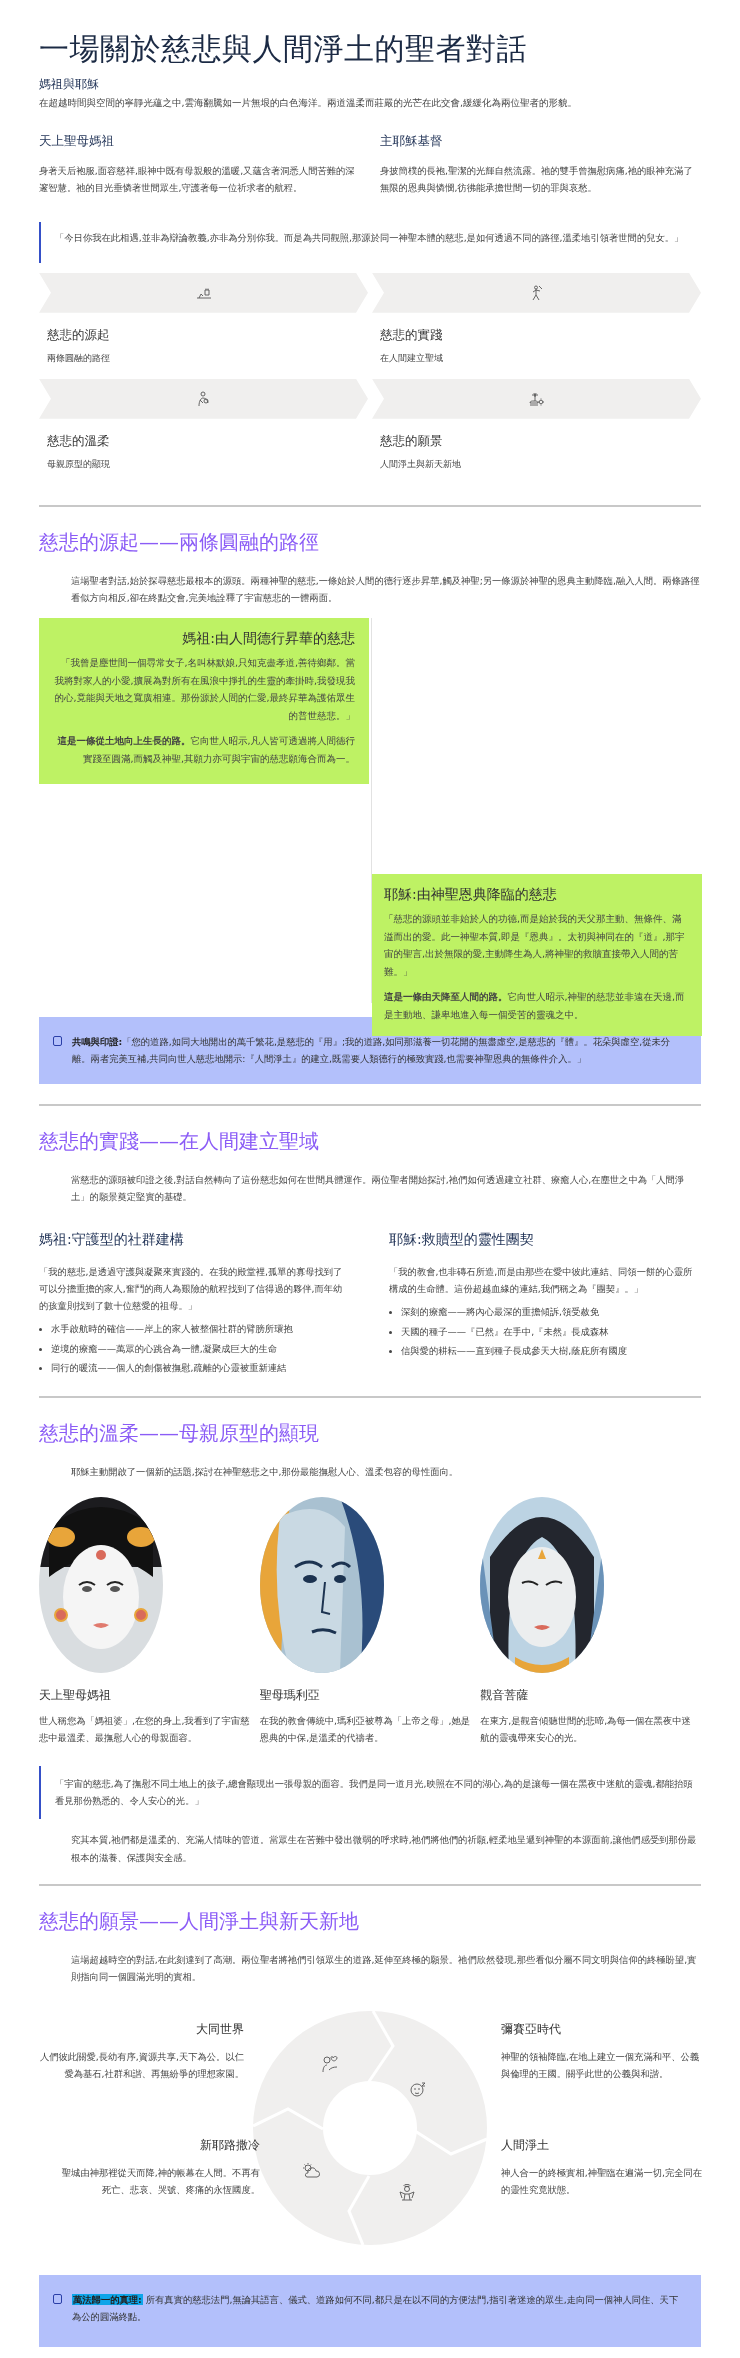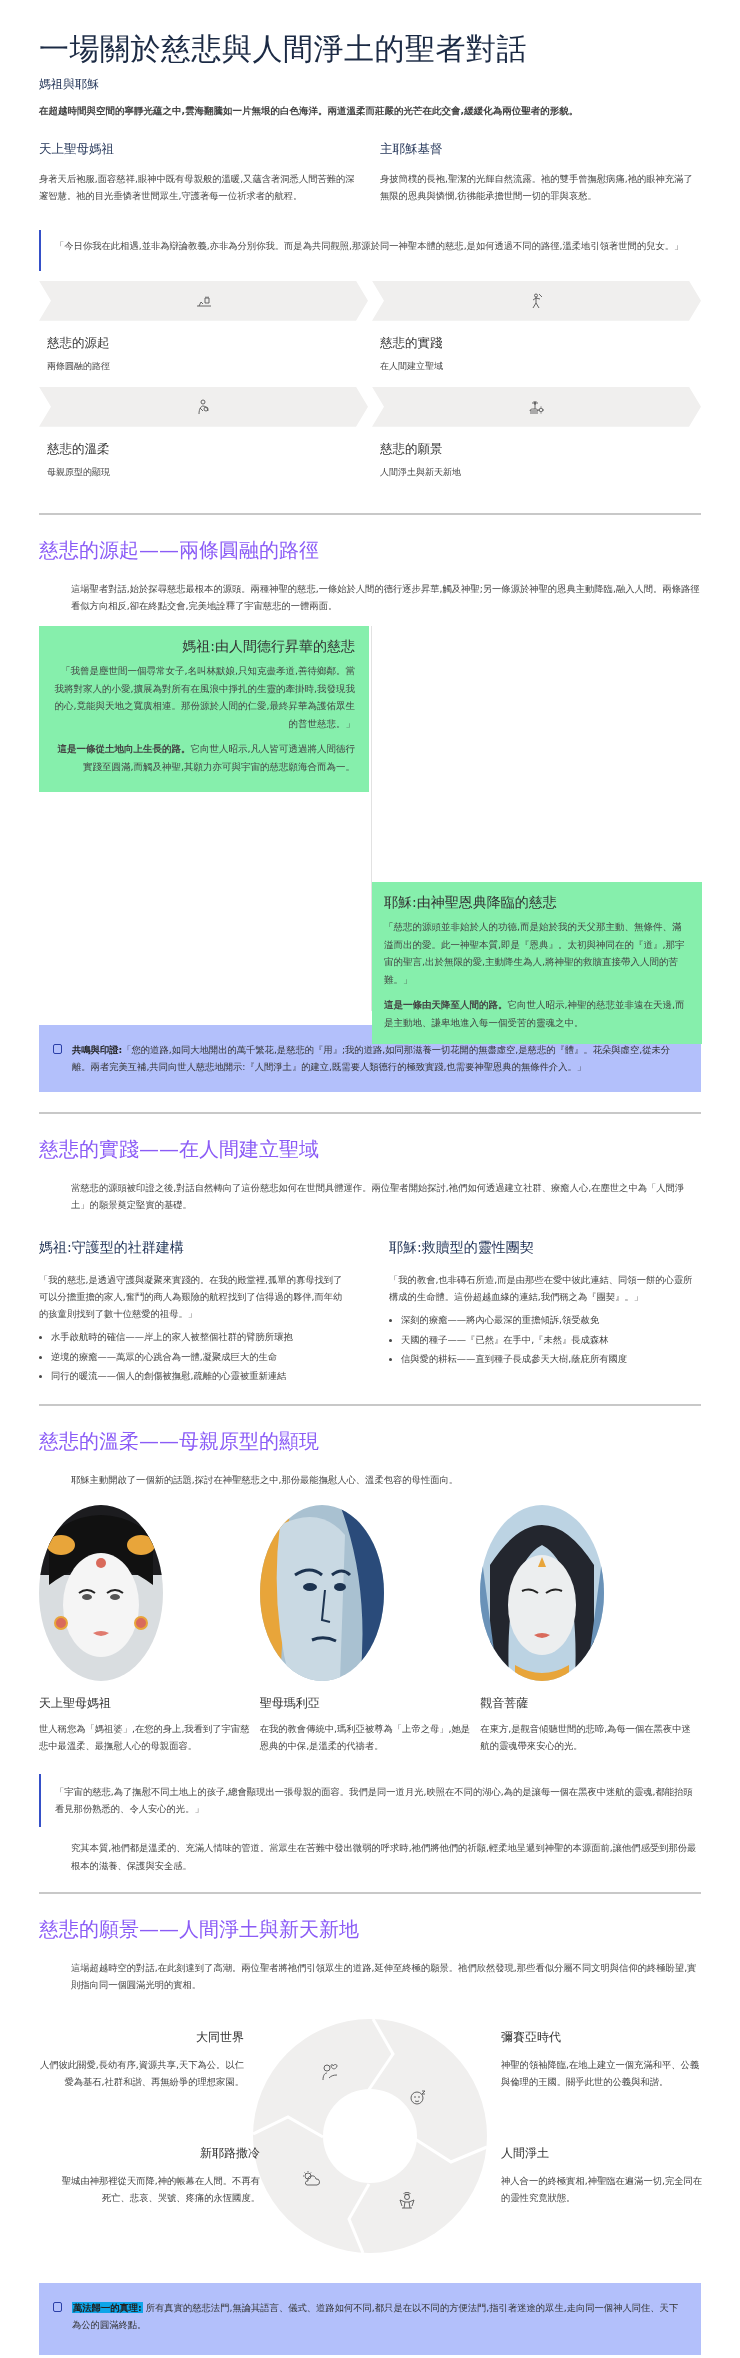--- a/index.html
+++ b/index.html
@@ -8,21 +8,21 @@
     width: 740px;
     font-family: "DejaVu Sans", "Liberation Sans", sans-serif;
     color: #333;
   }
   .page { padding: 0 39px; }
   .title-main {
     padding-top: 30px;
     font-size: 30px; font-weight: 400; color: #1b2a44; line-height: 1.25; letter-spacing: 0.5px;
   }
   .subtitle { font-size: 12px; color: #1f3155; margin-top: 8px; }
-  .intro { font-size: 9.5px; color: #444; margin-top: 10px; line-height: 1.7; font-weight: bold; }
+  .intro { font-size: 9.5px; color: #444; margin-top: 2px; line-height: 1.7; }
   .two-col { display: flex; gap: 20px; margin-top: 22px; }
   .two-col > div { flex: 1; }
   .char-name { font-size: 12.5px; color: #1f3155; margin-bottom: 12px; }
   .char-desc { font-size: 9.3px; color: #444; line-height: 1.85; }
 
   .quote-bar {
     margin-top: 26px; border-left: 2px solid #3550c8; padding: 8px 0 16px 14px;
     font-size: 9.3px; color: #444; line-height: 1.8;
   }
 
@@ -34,21 +34,21 @@
     display: flex; align-items: center; justify-content: center; color: #555; font-size: 11px;
   }
   .chev-title { font-size: 12.5px; color: #333; margin: 14px 0 0 8px; }
   .chev-sub { font-size: 9px; color: #444; margin: 8px 0 14px 8px; }
 
   hr.sep { border: none; border-top: 2px solid #c8c8c8; margin: 0; }
   .section-title { font-size: 20px; color: #8b5cf6; font-weight: 400; margin-top: 22px; }
   .section-lead { font-size: 9.3px; color: #444; line-height: 1.85; margin-top: 16px; margin-left: 32px; }
 
   .origin-box {
-    background: #86efac; padding: 12px 14px 16px 14px; width: 330px; text-align: right;
+    background: #bef264; padding: 12px 14px 16px 14px; width: 330px; text-align: right;
   }
   .origin-box h3 { font-size: 14px; font-weight: 400; color: #333; margin-bottom: 6px; }
   .origin-box p { font-size: 9.5px; color: #444; line-height: 1.85; }
   .origin-box p + p { margin-top: 8px; }
   .origin-wrap { position: relative; height: 385px; margin-top: 12px; }
   .origin-left { position: absolute; left: 0; top: 0; }
   .origin-right { position: absolute; left: 332px; top: 0; height: 385px; border-left: 1px solid #e2e2e2; }
   .origin-right .origin-box { position: absolute; top: 14px; left: 0; width: 330px; text-align: left; padding: 12px 12px 12px 12px; }
 
   .callout {

